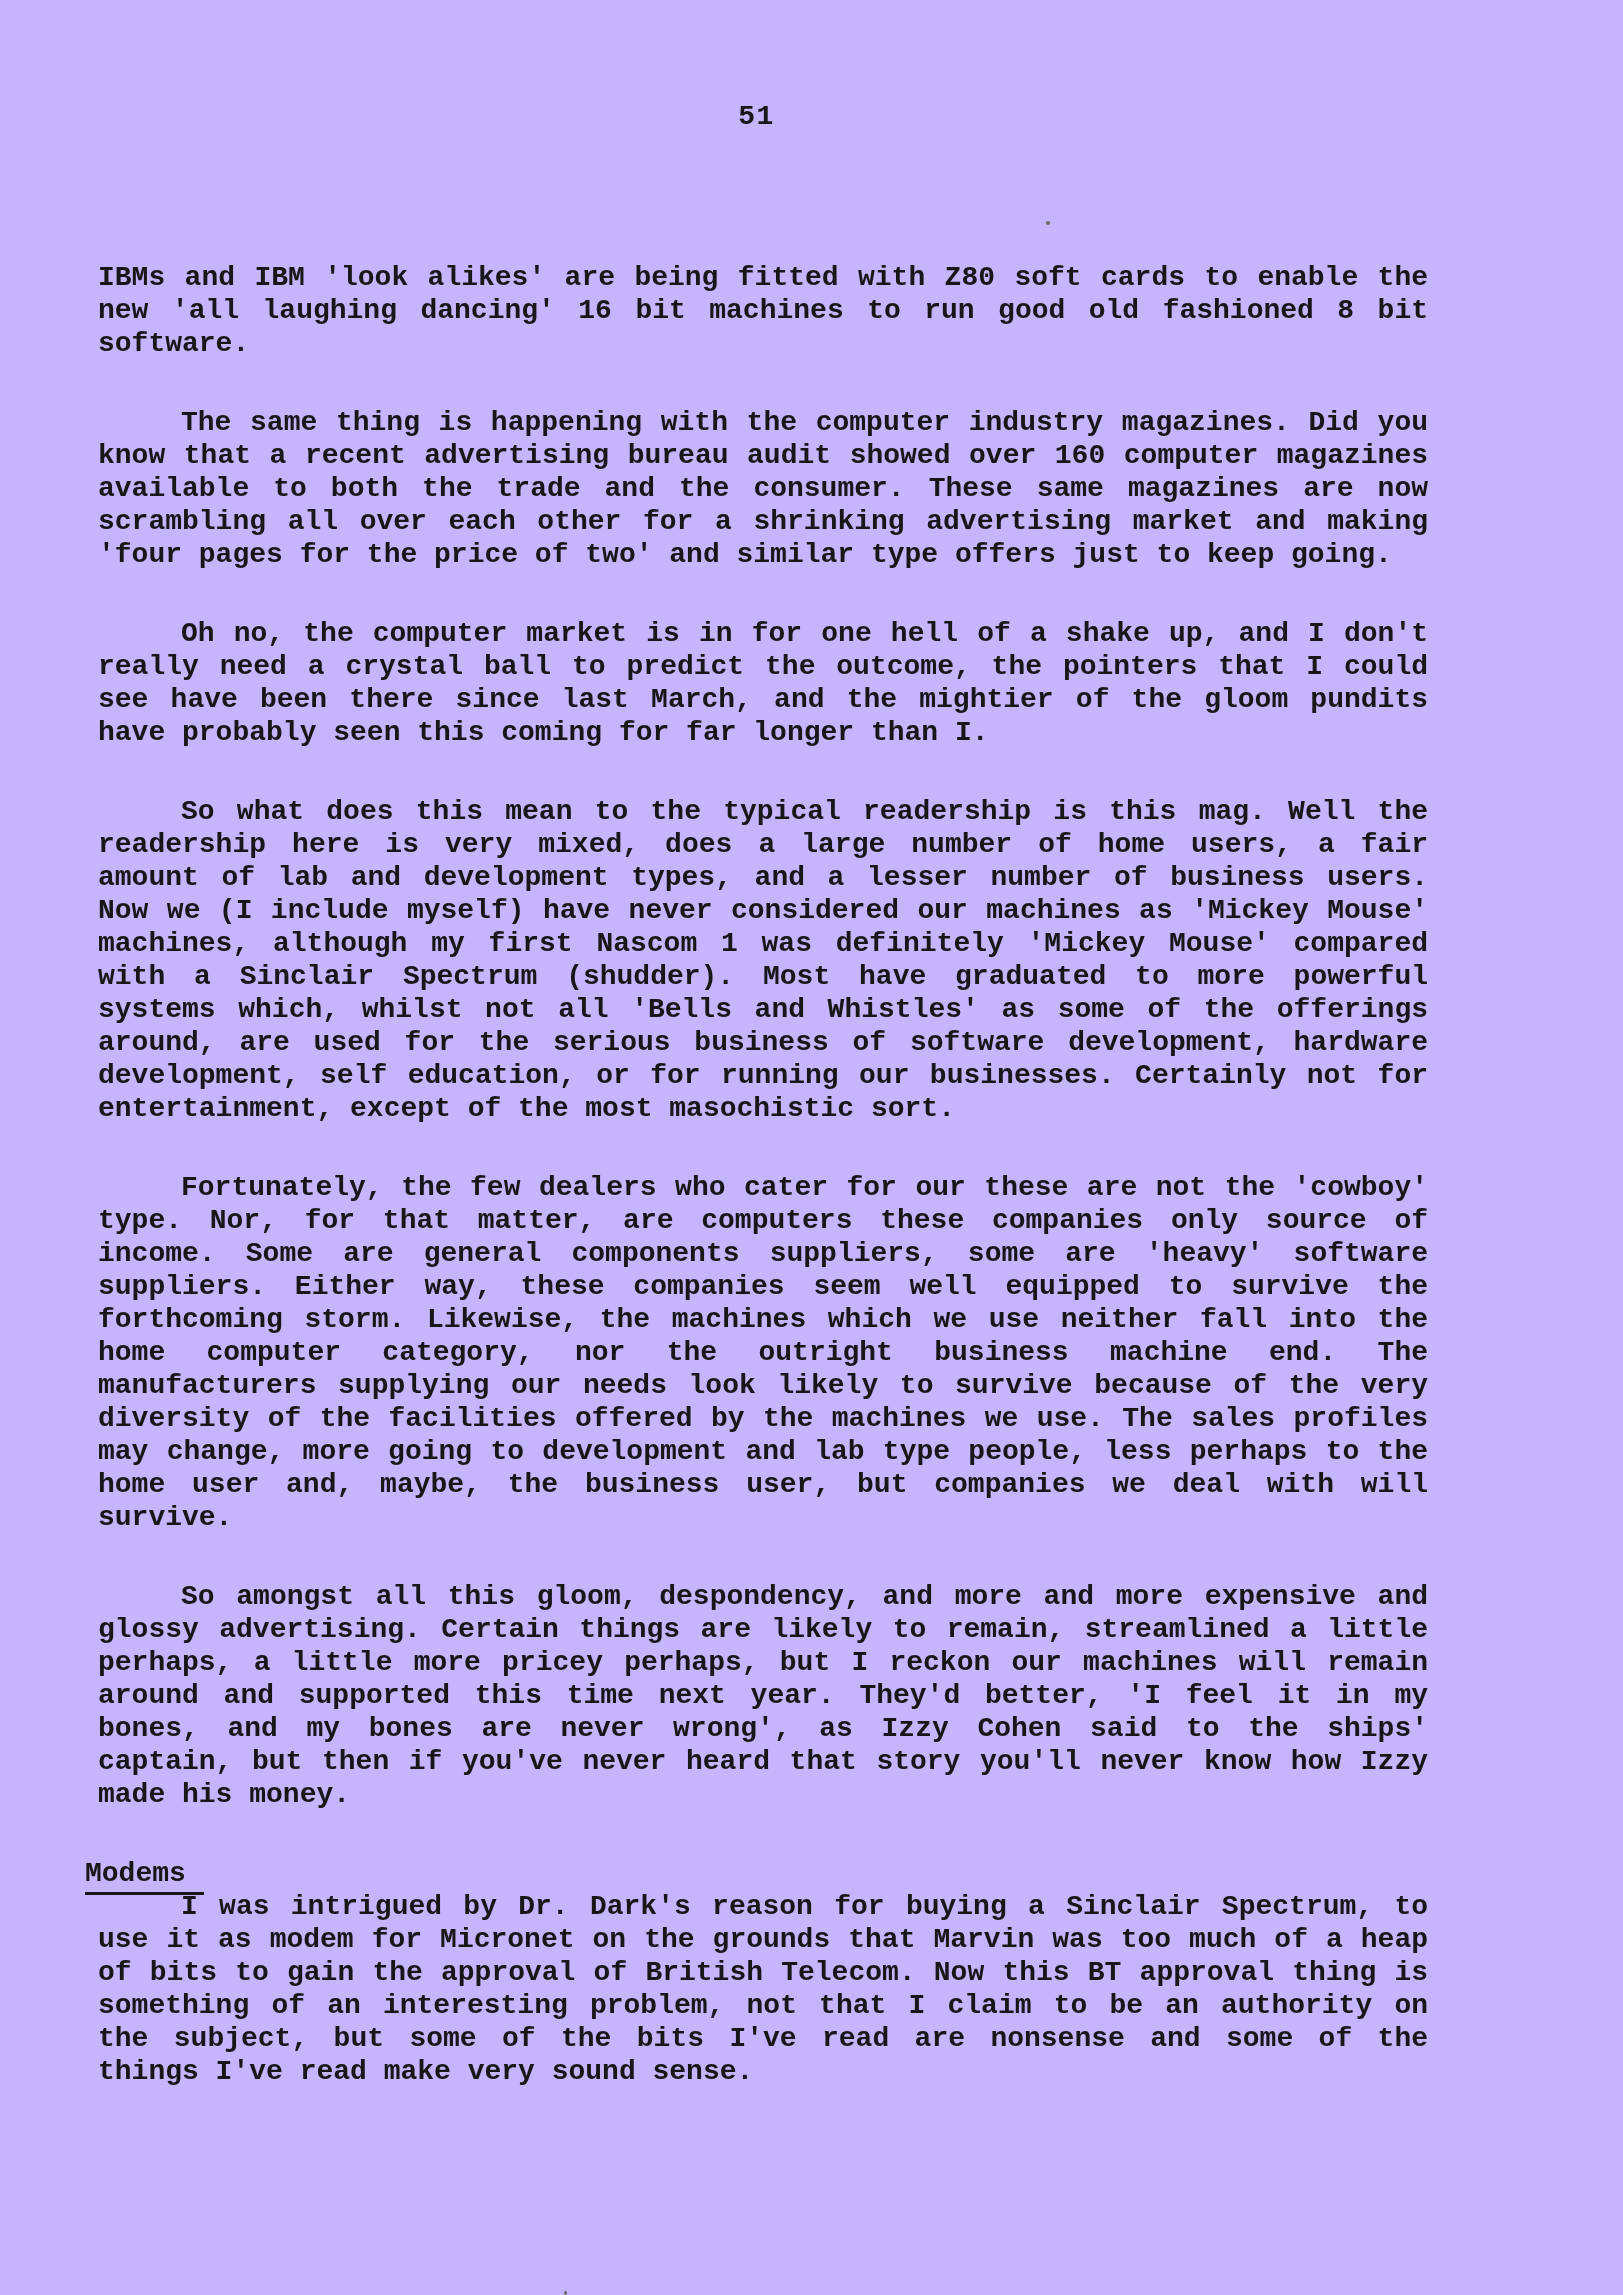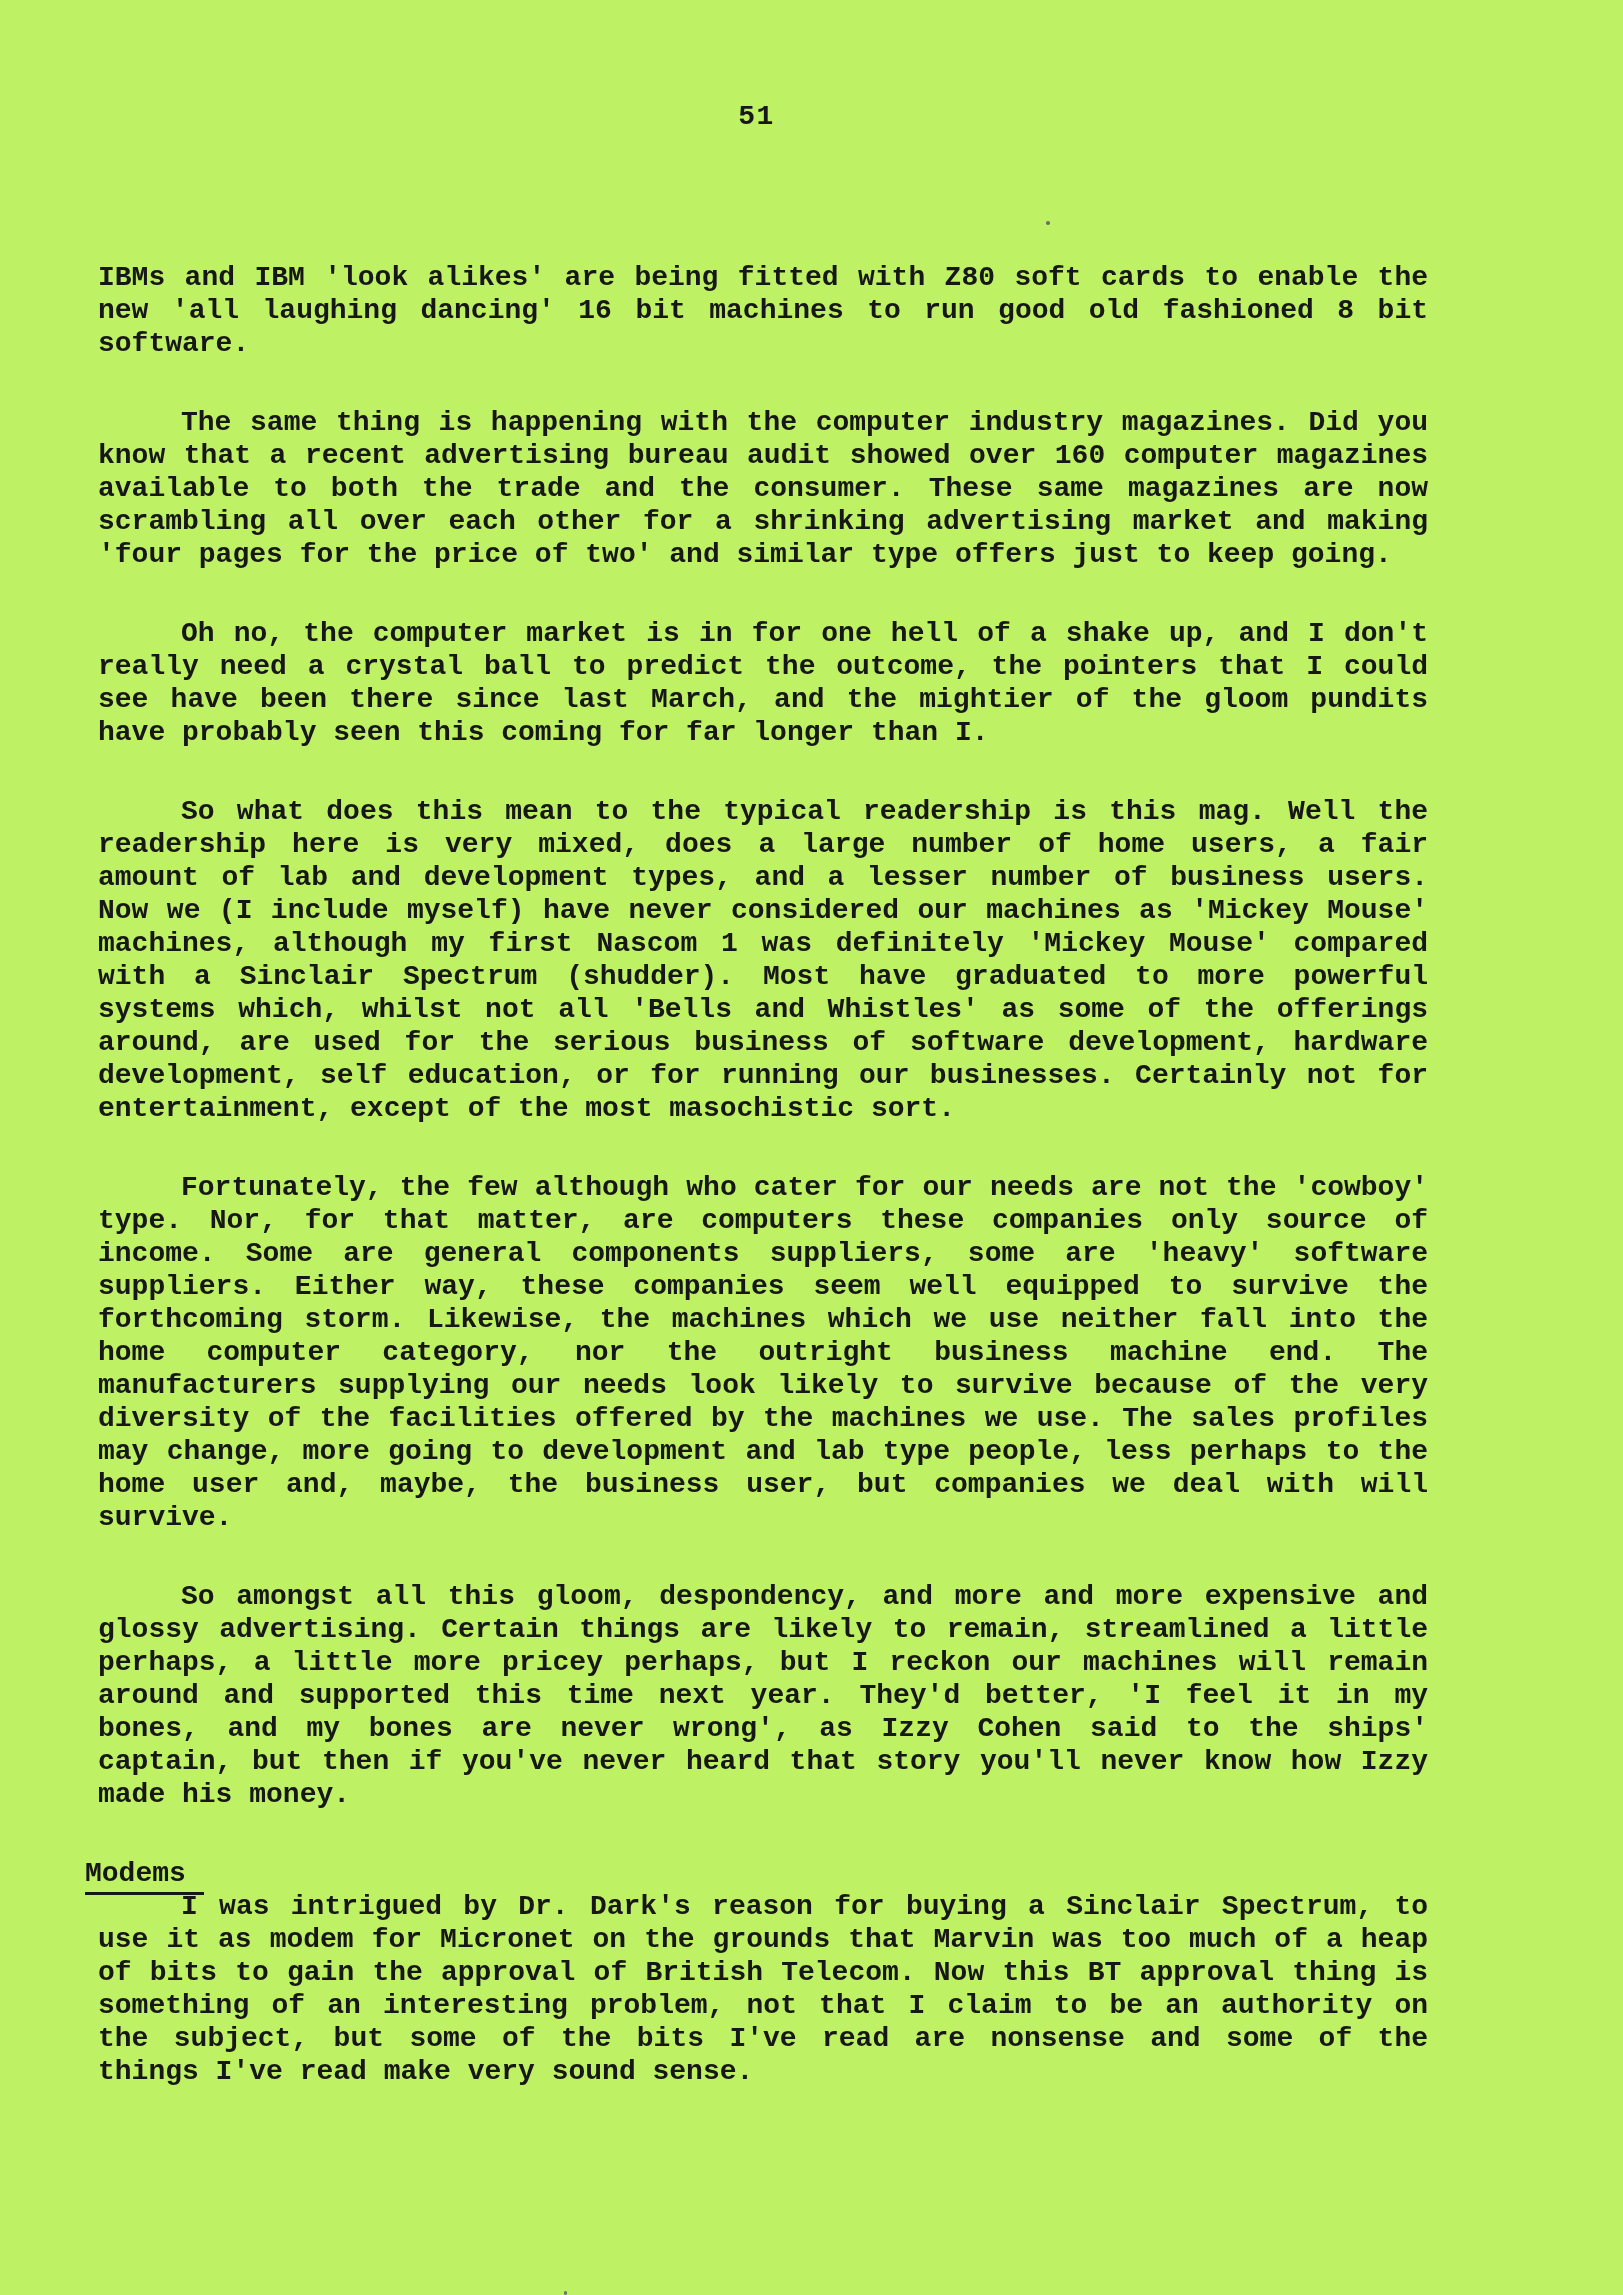--- a/index.html
+++ b/index.html
@@ -1,21 +1,21 @@
 <!DOCTYPE html>
 <html style="font-size:11px"><head>
 <meta charset="utf-8">
 <title>Scanned typewritten page</title>
 <style>
   html, body { margin: 0; padding: 0; background: #e8e8e6; }
   .page {
     position: relative;
     width: 1624px;
     height: 2295px;
-    background: #bef264;
+    background: #c4b5fd;
     font-family: "Liberation Mono", "DejaVu Sans Mono", monospace;
     color: #171717;
     overflow: hidden;
   }
   .page-number {
     position: absolute;
     top: 101px;
     left: 722px;
     width: 69px;
     text-align: center;
@@ -89,21 +89,21 @@
         <div class="line">amount of lab and development types, and a lesser number of business users.</div>
         <div class="line">Now we (I include myself) have never considered our machines as 'Mickey Mouse'</div>
         <div class="line">machines, although my first Nascom 1 was definitely 'Mickey Mouse' compared</div>
         <div class="line">with a Sinclair Spectrum (shudder). Most have graduated to more powerful</div>
         <div class="line">systems which, whilst not all 'Bells and Whistles' as some of the offerings</div>
         <div class="line">around, are used for the serious business of software development, hardware</div>
         <div class="line">development, self education, or for running our businesses. Certainly not for</div>
         <div class="line last">entertainment, except of the most masochistic sort.</div>
       </div>
       <div class="block paragraph">
-        <div class="line indent">Fortunately, the few although who cater for our needs are not the 'cowboy'</div>
+        <div class="line indent">Fortunately, the few dealers who cater for our these are not the 'cowboy'</div>
         <div class="line">type. Nor, for that matter, are computers these companies only source of</div>
         <div class="line">income. Some are general components suppliers, some are 'heavy' software</div>
         <div class="line">suppliers. Either way, these companies seem well equipped to survive the</div>
         <div class="line">forthcoming storm. Likewise, the machines which we use neither fall into the</div>
         <div class="line">home computer category, nor the outright business machine end. The</div>
         <div class="line">manufacturers supplying our needs look likely to survive because of the very</div>
         <div class="line">diversity of the facilities offered by the machines we use. The sales profiles</div>
         <div class="line">may change, more going to development and lab type people, less perhaps to the</div>
         <div class="line">home user and, maybe, the business user, but companies we deal with will</div>
         <div class="line last">survive.</div>

